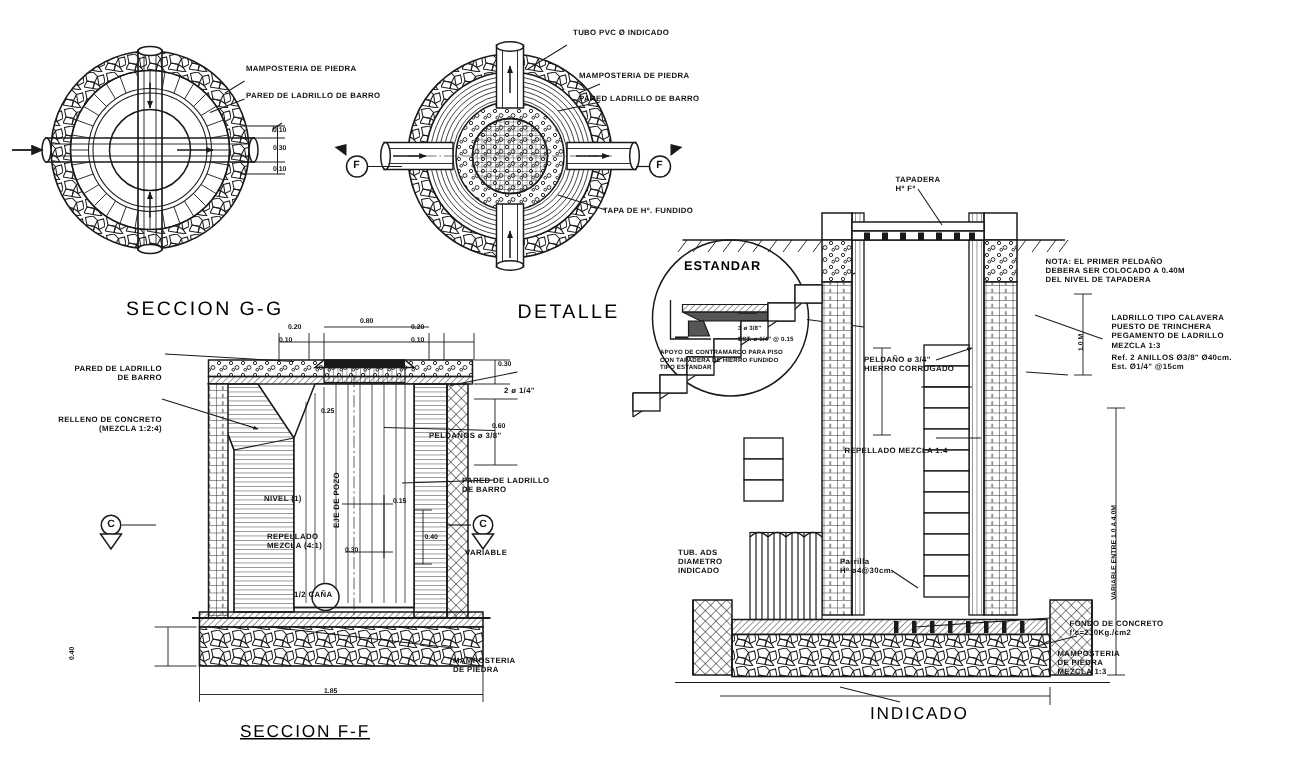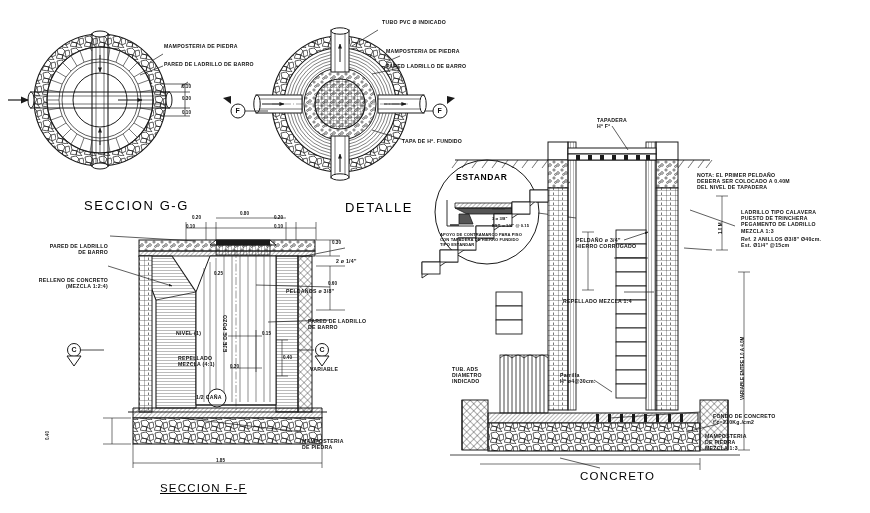--- a/index.html
+++ b/index.html
@@ -564,15 +564,15 @@
 INDICADO</div>
 <div class="lbl" style="left:560px;top:372px;">Parrilla
 Hº ø4@30cm.</div>
 <div class="lbl" style="left:713px;top:413px;">FONDO DE CONCRETO
 f'c=210Kg./cm2</div>
 <div class="lbl" style="left:705px;top:433px;">MAMPOSTERIA
 DE PIEDRA
 MEZCLA 1:3</div>
 <div class="lbl dim rot" style="left:740px;top:400px;">VARIABLE ENTRE 1.0 A 4.0M</div>
 <div class="lbl dim rot" style="left:718px;top:234px;">1.0 M</div>
-<div class="title sm" style="left:580px;top:470px;">CONCRETO</div>
+<div class="title sm" style="left:580px;top:470px;">INDICADO</div>
 
 </div>
 
 </body></html>

